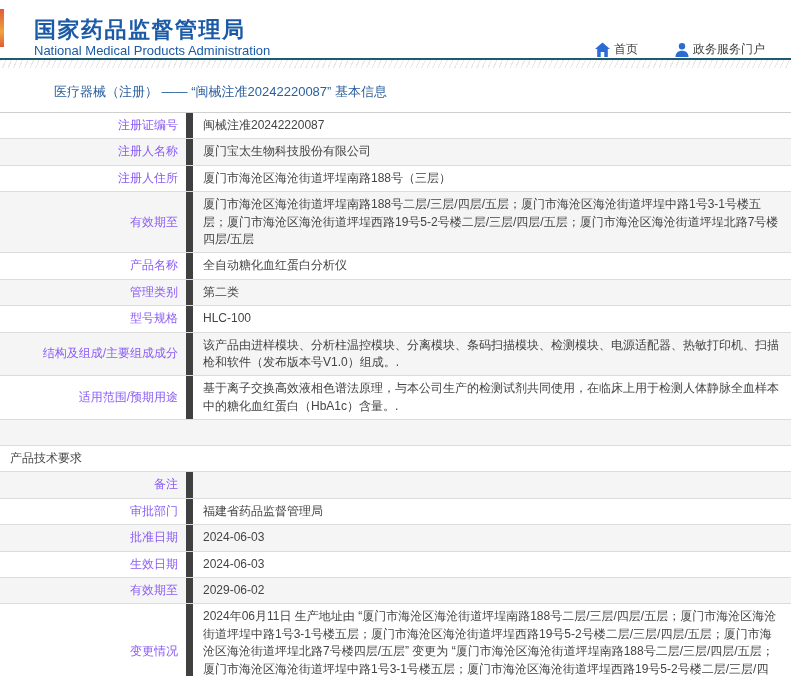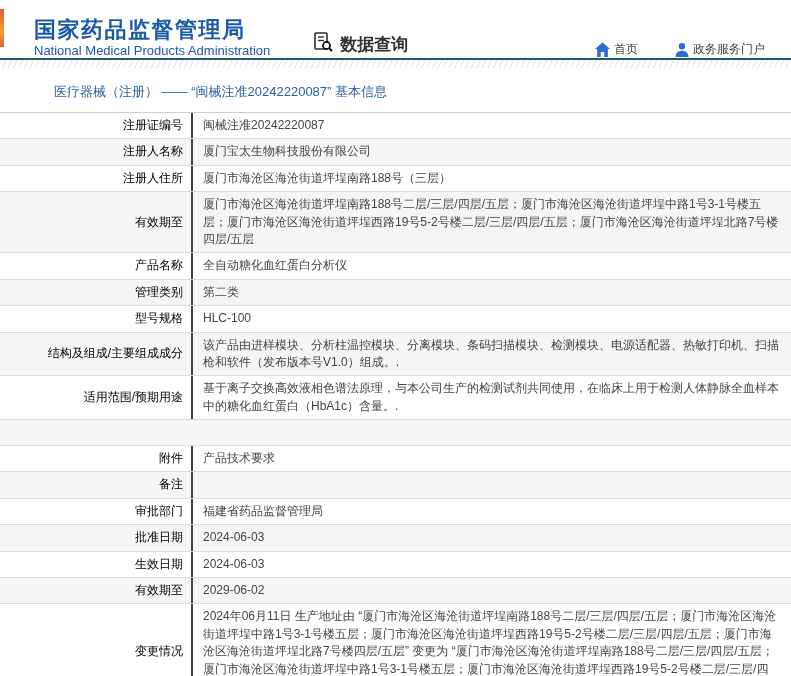--- a/index.html
+++ b/index.html
@@ -26,48 +26,36 @@
   .teal-line{height:2px;background:#1f5a6e;}
   .stripe-band{height:8px;
     background:repeating-linear-gradient(115deg,#e7e7e7 0 1px,#ffffff 1px 5px);}
   
   .breadcrumb{padding:15px 8px 11px 6px;font-size:13px;color:#2a5f9e;background:#fff;margin-left:48px;}
   
   .info-table{border-top:1px solid #cfcfcf;background:#fff;}
   .row{display:flex;border-bottom:1px solid #dcdcdc;min-height:25px;background:#fff;}
   .row:nth-child(even){background:#f5f5f5;}
   .cell{box-sizing:border-box;font-size:12px;line-height:1.45;}
-  .cell.label{flex:0 0 193px;width:193px;border-right:2px solid #404040;
-    color:#000000;display:flex;align-items:center;justify-content:flex-end;
+  .cell.label{flex:0 0 193px;width:193px;border-right:7px solid #404040;
+    color:#8b5cf6;display:flex;align-items:center;justify-content:flex-end;
     text-align:left;padding:4px 8px;}
   .cell.value{flex:1;color:#444;display:flex;align-items:center;
     padding:4px 10px;word-break:break-all;}
 </style>
 </head>
 <body>
 
 <div class="page">
 
   <div class="header">
     <div class="emblem-sliver"></div>
     <div class="logo-block">
       <div class="logo-cn">国家药品监督管理局</div>
       <div class="logo-en">National Medical Products Administration</div>
-    </div>
-    <div class="data-query">
-      <span>
-        <svg width="22" height="22" viewBox="0 0 22 22" fill="none">
-          <rect x="3" y="2" width="12" height="16" rx="1" stroke="#2f2f2f" stroke-width="1.6"></rect>
-          <line x1="6" y1="6" x2="12" y2="6" stroke="#2f2f2f" stroke-width="1.4"></line>
-          <line x1="6" y1="9.5" x2="12" y2="9.5" stroke="#2f2f2f" stroke-width="1.4"></line>
-          <circle cx="14.5" cy="14.5" r="3.6" stroke="#000" stroke-width="1.6" fill="#fff"></circle>
-          <line x1="17" y1="17" x2="20" y2="20" stroke="#000" stroke-width="1.8"></line>
-        </svg>
-      </span>
-      <span>数据查询</span>
     </div>
     <div class="header-nav">
       <div class="nav-item">
         <span>
           <svg width="17" height="16" viewBox="0 0 17 16">
             <path d="M8.5 0.5 L16 7 L13.8 7 L13.8 15 L10.3 15 L10.3 10 L6.7 10 L6.7 15 L3.2 15 L3.2 7 L1 7 Z" fill="#2b6bd4"></path>
           </svg>
         </span>
         <span>首页</span>
       </div>
@@ -132,21 +120,20 @@
   <div class="row">
     <div class="cell label">适用范围/预期用途</div>
     <div class="cell value">基于离子交换高效液相色谱法原理，与本公司生产的检测试剂共同使用，在临床上用于检测人体静脉全血样本中的糖化血红蛋白（HbA1c）含量。.</div>
   </div>
 
   <div class="row">
     <div class="cell value"></div>
   </div>
 
   <div class="row">
-    <div class="cell label">附件</div>
     <div class="cell value">产品技术要求</div>
   </div>
 
 
   <div class="row">
     <div class="cell label">备注</div>
     <div class="cell value"></div>
   </div>
 
   <div class="row">

